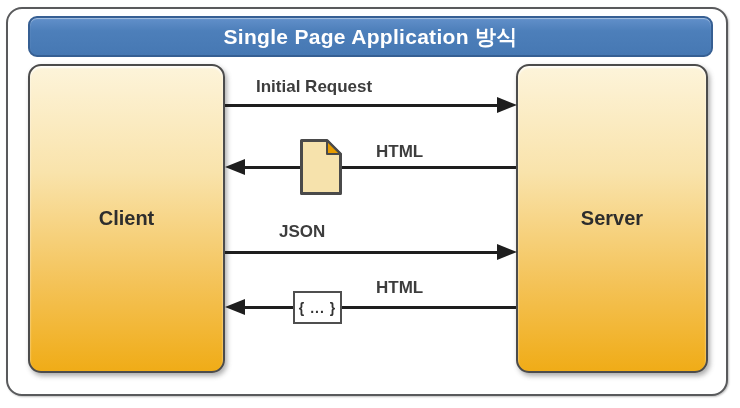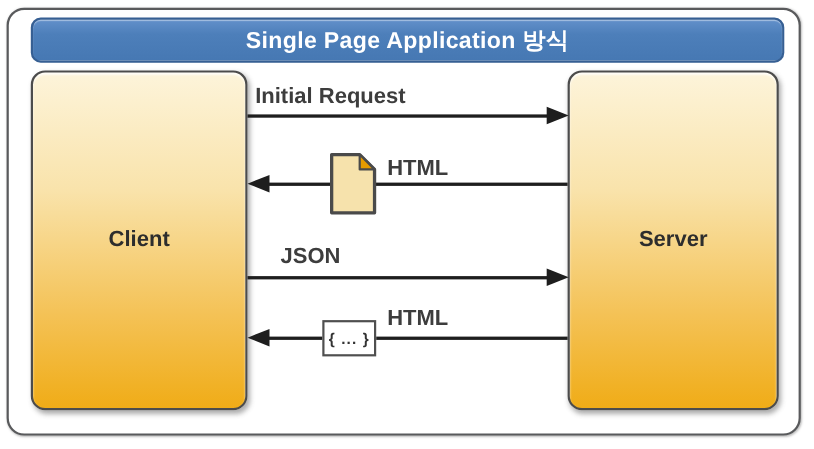--- a/index.html
+++ b/index.html
@@ -47,21 +47,21 @@
 
   
   .flow-line { position: absolute; height: 3px; background: #1e1e1e; z-index: 1; }
   .head { position: absolute; width: 0; height: 0; z-index: 1;
           border-top: 8px solid transparent; border-bottom: 8px solid transparent; }
   .head-right { border-left: 20px solid #1e1e1e; }
   .head-left  { border-right: 20px solid #1e1e1e; }
 
   .flow-label {
     position: absolute; z-index: 2;
-    font-size: 20px; font-weight: bold; color: #3d3d3d; white-space: nowrap;
+    font-size: 17px; font-weight: bold; color: #3d3d3d; white-space: nowrap; margin-left: 24px;
   }
 
   
   .doc-icon { position: absolute; left: 299px; top: 138px; z-index: 3; }
 
   
   .json-icon {
     position: absolute; left: 293px; top: 291px; z-index: 3;
     width: 45px; height: 29px;
     background: #ffffff; border: 2px solid #4f4f4f;

